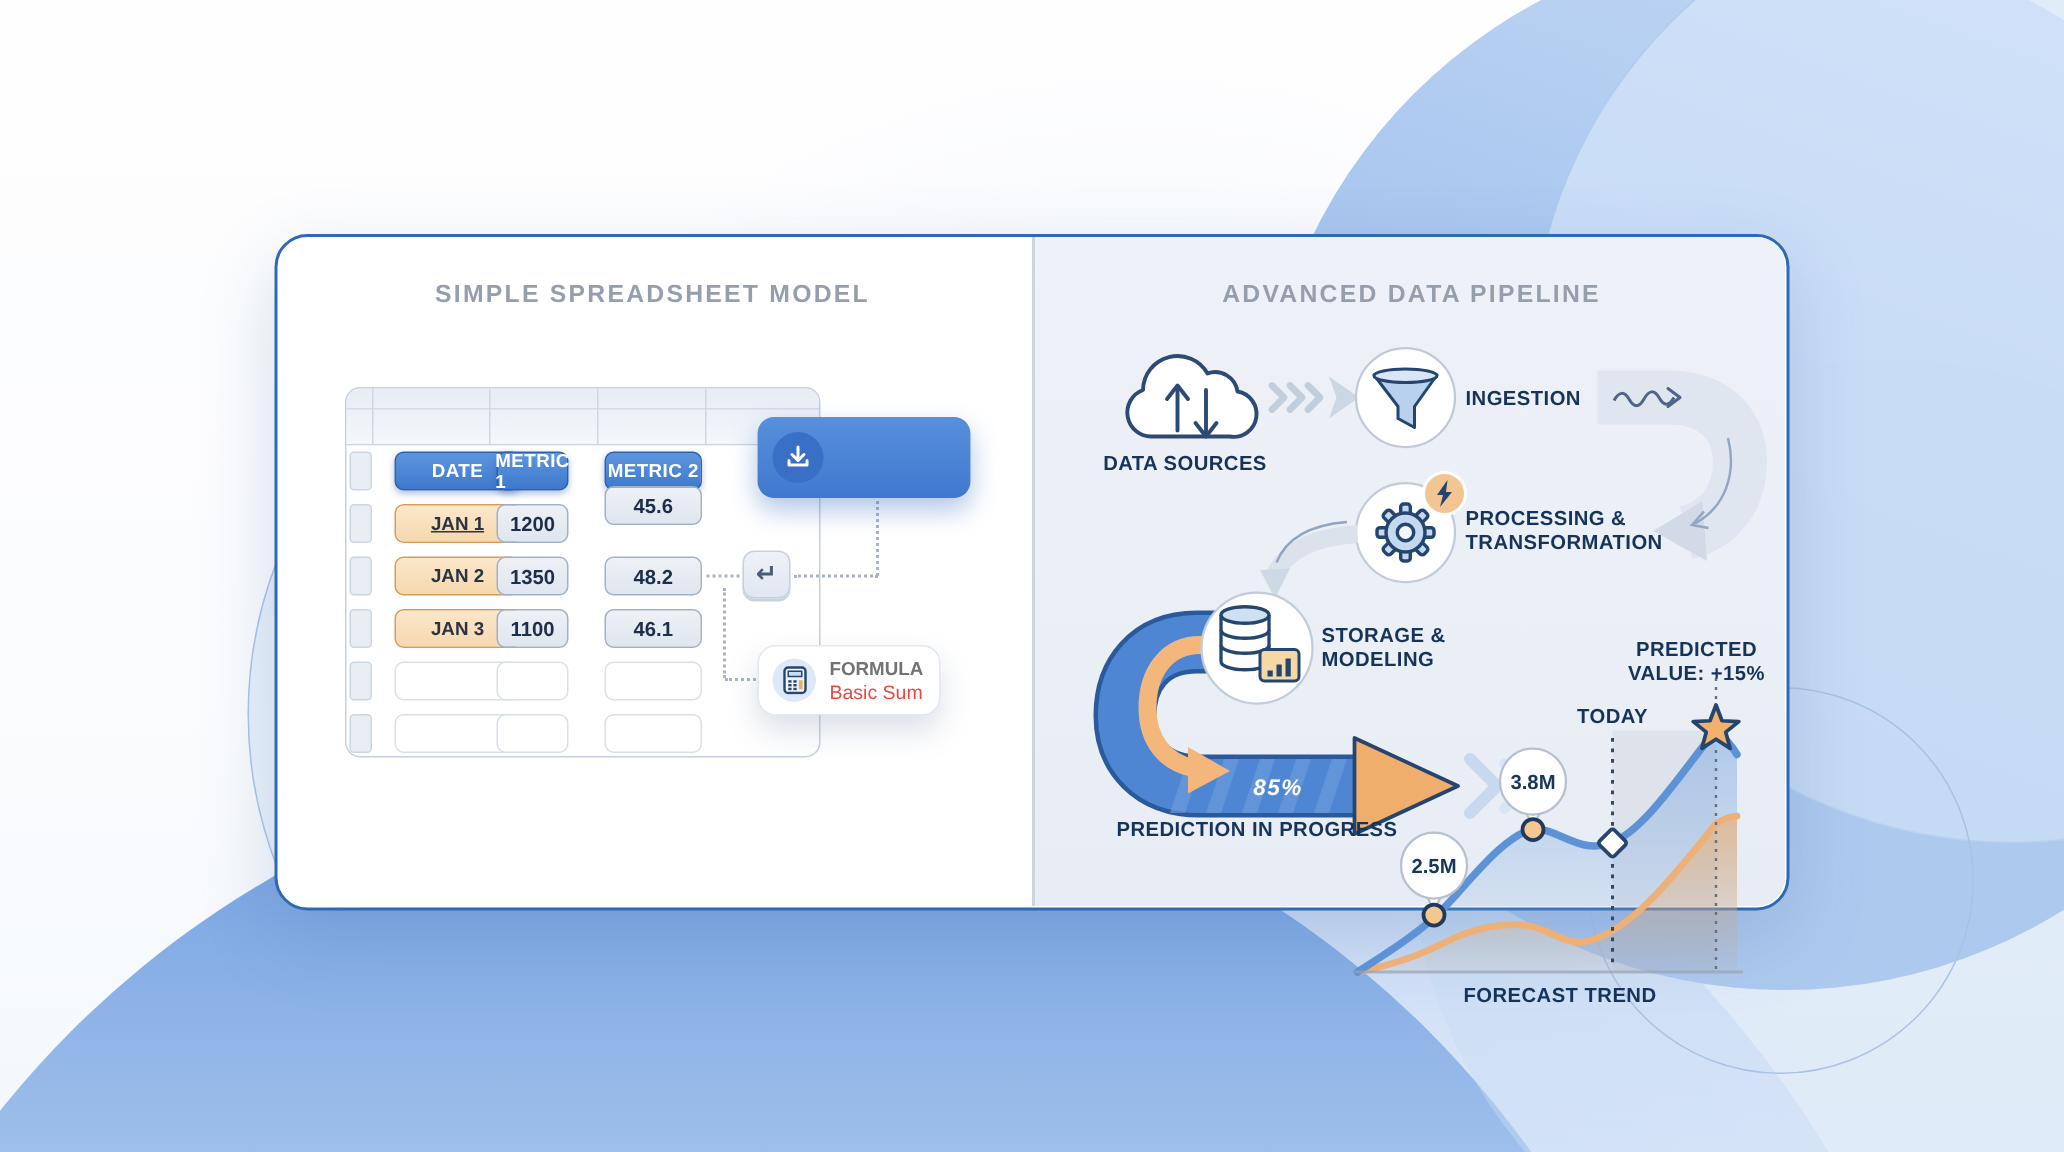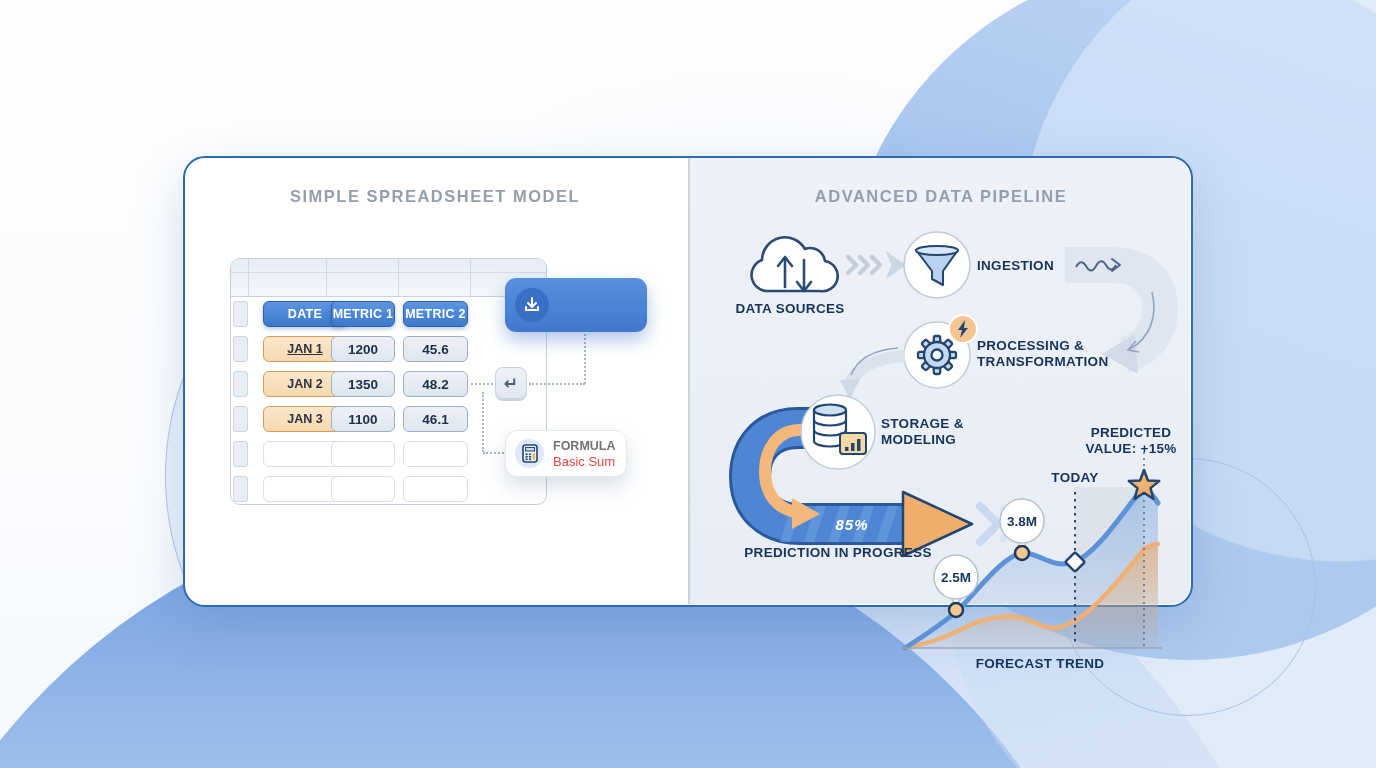--- a/index.html
+++ b/index.html
@@ -44,21 +44,21 @@
     border:1.5px solid #c6cfdd;border-radius:10px;background:#fff;}
   .sheet-top{position:absolute;left:231px;top:259px;width:315px;height:37px;
     background:linear-gradient(180deg,#e7ecf5,#f4f7fb);border-bottom:1.5px solid #c9d2df;
     border-radius:9px 9px 0 0;}
   .sheet-top-line{position:absolute;left:231px;top:272px;width:315px;height:0;border-top:1px solid #d4dbe6;}
   .vdiv{position:absolute;top:259px;height:37px;width:0;border-left:1px solid #cfd7e3;}
   .rowhead{position:absolute;left:233px;width:15px;height:26px;border-radius:3px;
     background:#e9eef5;border:1px solid #ccd6e3;box-sizing:border-box;}
   .cell{position:absolute;height:26px;border-radius:6px;display:flex;align-items:center;
     justify-content:center;font-weight:700;font-size:12.5px;box-sizing:border-box;}
-  .col1{left:263px;width:84px;} .col2{left:331px;width:64px;} .col3{left:403px;width:65px;}
+  .col1{left:263px;width:84px;} .col2{left:331px;width:48px;} .col3{left:403px;width:65px;}
   .hdr{background:linear-gradient(180deg,#5e95e0,#3d79cc);border:1.5px solid #2b62ae;color:#fff;
     box-shadow:0 2px 4px rgba(50,90,160,.35);letter-spacing:.3px;}
   .datec{background:linear-gradient(180deg,#fbe7cb,#f6d8ae);border:1.5px solid #d99c58;color:#2b3242;}
   .valc{background:linear-gradient(180deg,#eef1f6,#dfe6ef);border:1.5px solid #9fb0c8;color:#1c2e49;font-size:13.5px;}
   .emptyc{background:#fff;border:1.5px solid #d9e0ea;}
 
   
   .export-badge{position:absolute;left:505px;top:278px;width:142px;height:54px;border-radius:11px;
     background:linear-gradient(180deg,#5890dd,#4078cd);
     box-shadow:0 8px 18px rgba(60,110,190,.4);display:flex;align-items:center;}
@@ -127,21 +127,21 @@
     <div class="rowhead" style="top:406px;"></div>
     <div class="rowhead" style="top:441px;"></div>
     <div class="rowhead" style="top:476px;"></div>
 
     <div class="cell hdr col1" style="top:301px;">DATE</div>
     <div class="cell hdr col2" style="top:301px;">METRIC 1</div>
     <div class="cell hdr col3" style="top:301px;">METRIC 2</div>
 
     <div class="cell datec col1" style="top:336px;text-decoration:underline;">JAN 1</div>
     <div class="cell valc col2" style="top:336px;">1200</div>
-    <div class="cell valc col3" style="top:336px;">45.6</div>
+    <div class="cell valc col3" style="top:324px;">45.6</div>
 
     <div class="cell datec col1" style="top:371px;">JAN 2</div>
     <div class="cell valc col2" style="top:371px;">1350</div>
     <div class="cell valc col3" style="top:371px;">48.2</div>
 
     <div class="cell datec col1" style="top:406px;">JAN 3</div>
     <div class="cell valc col2" style="top:406px;">1100</div>
     <div class="cell valc col3" style="top:406px;">46.1</div>
 
     <div class="cell emptyc col1" style="top:441px;"></div>

